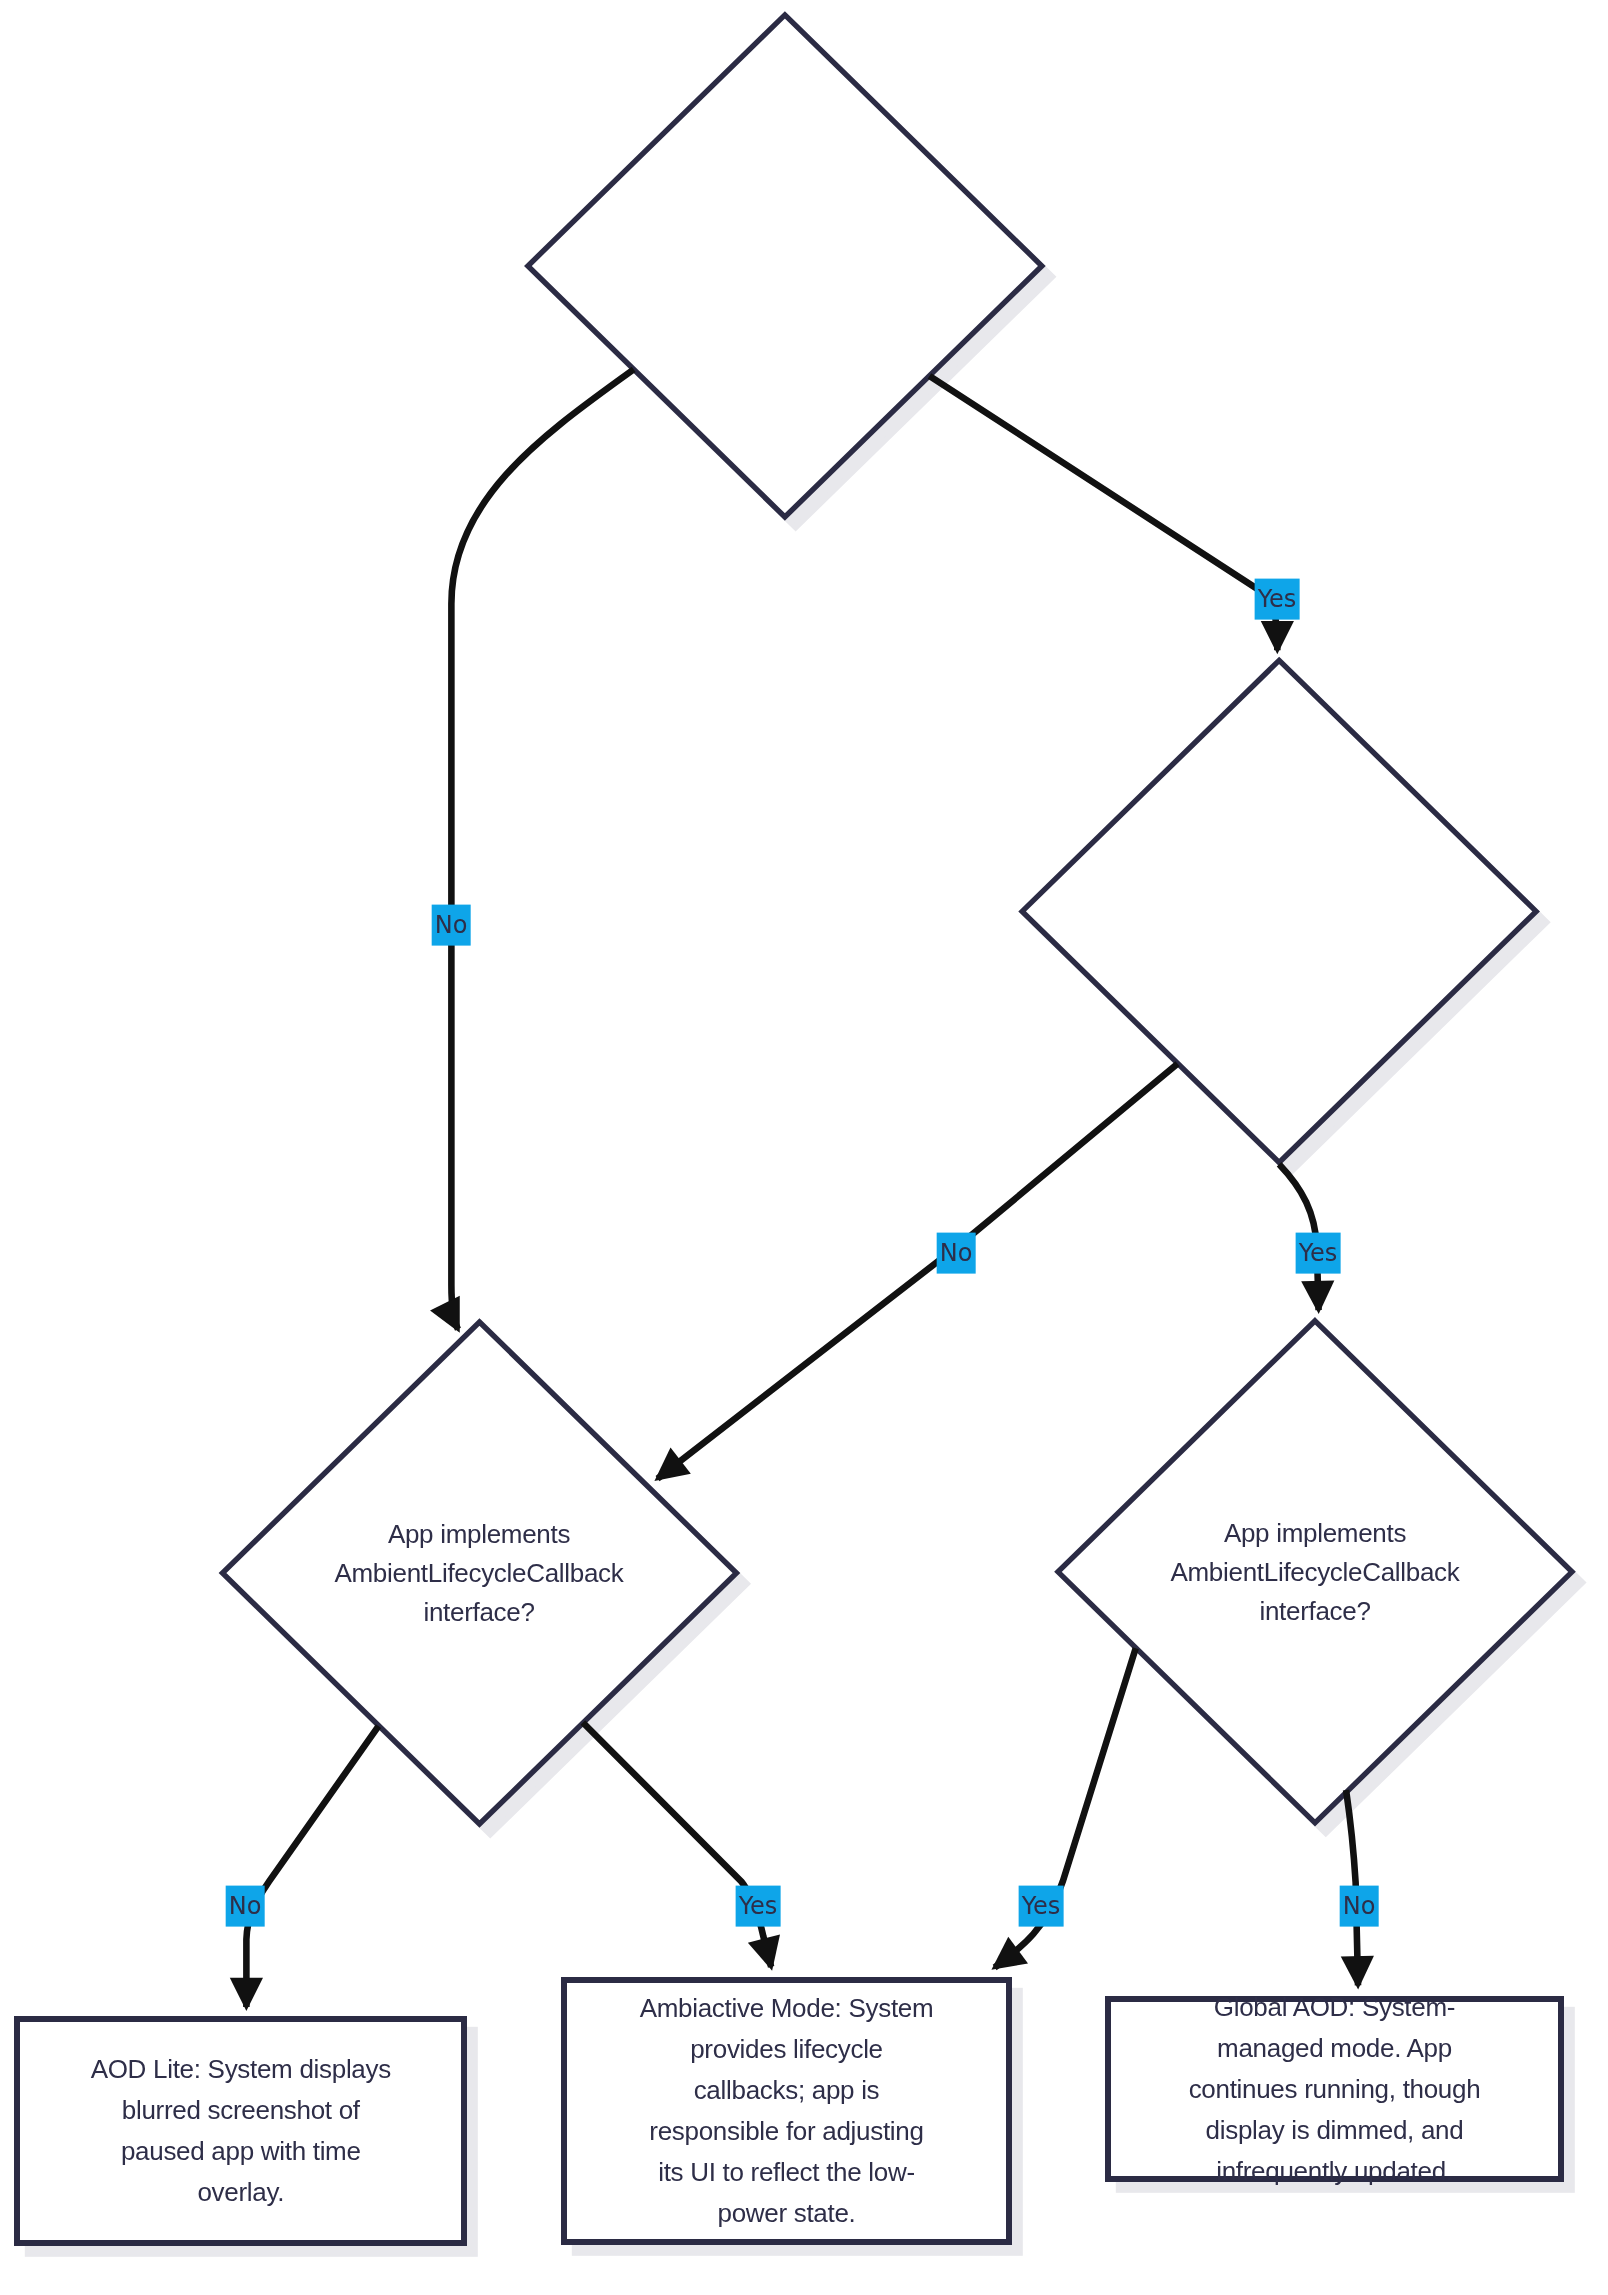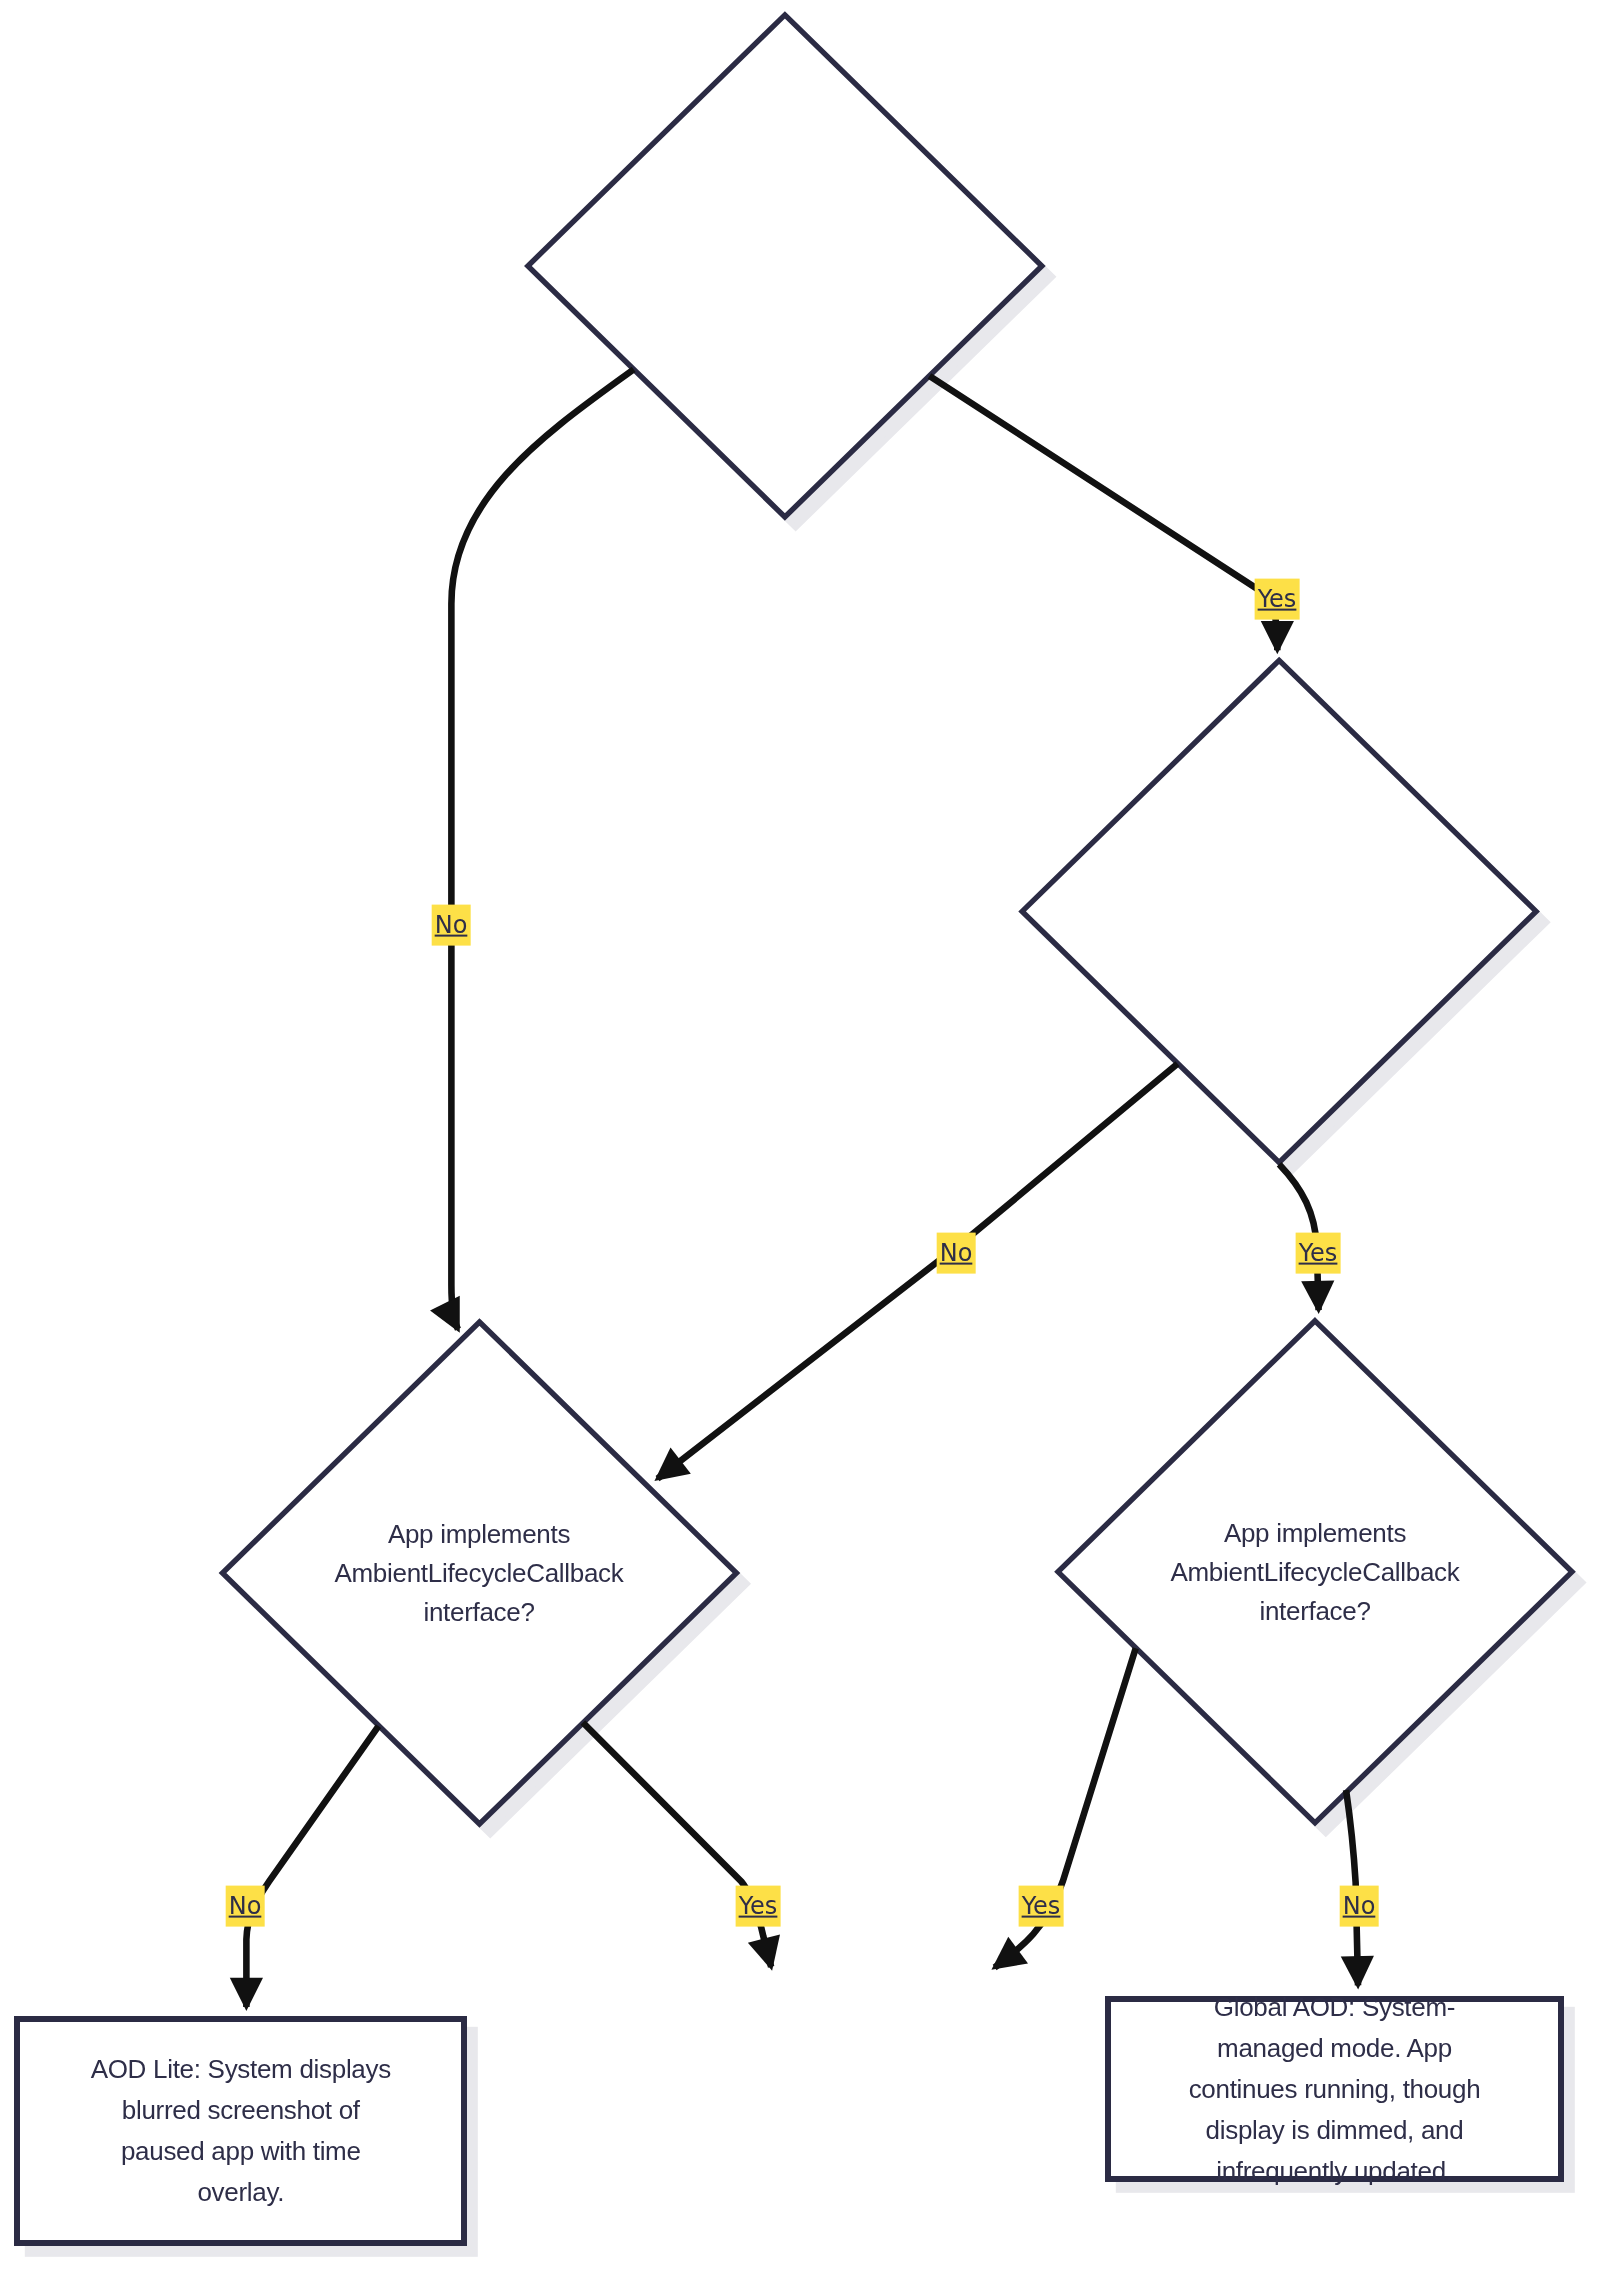--- a/index.html
+++ b/index.html
@@ -18,25 +18,24 @@
   .outcome-box{
     position:absolute;box-sizing:border-box;background:#ffffff;
     border:6.6px solid #2b2b44;box-shadow:10.8px 10.8px 0 #e8e8ec;
     display:flex;align-items:center;justify-content:center;
     text-align:center;white-space:pre-line;
     font-size:26px;line-height:41px;color:#2e2e48;letter-spacing:-0.3px;
     padding:3.6px;
   }
   .edge-label{
     position:absolute;transform:translate(-50%,-50%);
-    background:#fde047;color:#2e2e48;
+    background:#0ea5e9;color:#2e2e48;
     font-family:"DejaVu Sans",sans-serif;
     font-size:24px;line-height:36px;padding:2.4px 3px;
     white-space:nowrap;
-    text-decoration:underline;
   }
 </style>
 </head>
 <body>
 
 <div class="canvas">
 
   <svg class="layer" viewBox="0 0 2690 3840">
     <defs>
       <marker id="arrowhead" markerUnits="userSpaceOnUse" markerWidth="60" markerHeight="60" viewBox="0 0 54 54" refX="46" refY="27" orient="auto">
@@ -77,20 +76,26 @@
   <div class="edge-label" style="left:1318px;top:1253px;">Yes</div>
   <div class="edge-label" style="left:245px;top:1906px;">No</div>
   <div class="edge-label" style="left:758px;top:1906px;">Yes</div>
   <div class="edge-label" style="left:1041px;top:1906px;">Yes</div>
   <div class="edge-label" style="left:1359px;top:1906px;">No</div>
 
   <div class="outcome-box" style="left:14.3px;top:2016px;width:453px;height:230px;">AOD Lite: System displays
 blurred screenshot of
 paused app with time
 overlay.</div>
+  <div class="outcome-box" style="left:561px;top:1977px;width:451px;height:268px;">Ambiactive Mode: System
+provides lifecycle
+callbacks; app is
+responsible for adjusting
+its UI to reflect the low-
+power state.</div>
   <div class="outcome-box" style="left:1105px;top:1996px;width:459px;height:186px;">Global AOD: System-
 managed mode. App
 continues running, though
 display is dimmed, and
 infrequently updated.</div>
 
 </div>
 
 
 </body></html>

